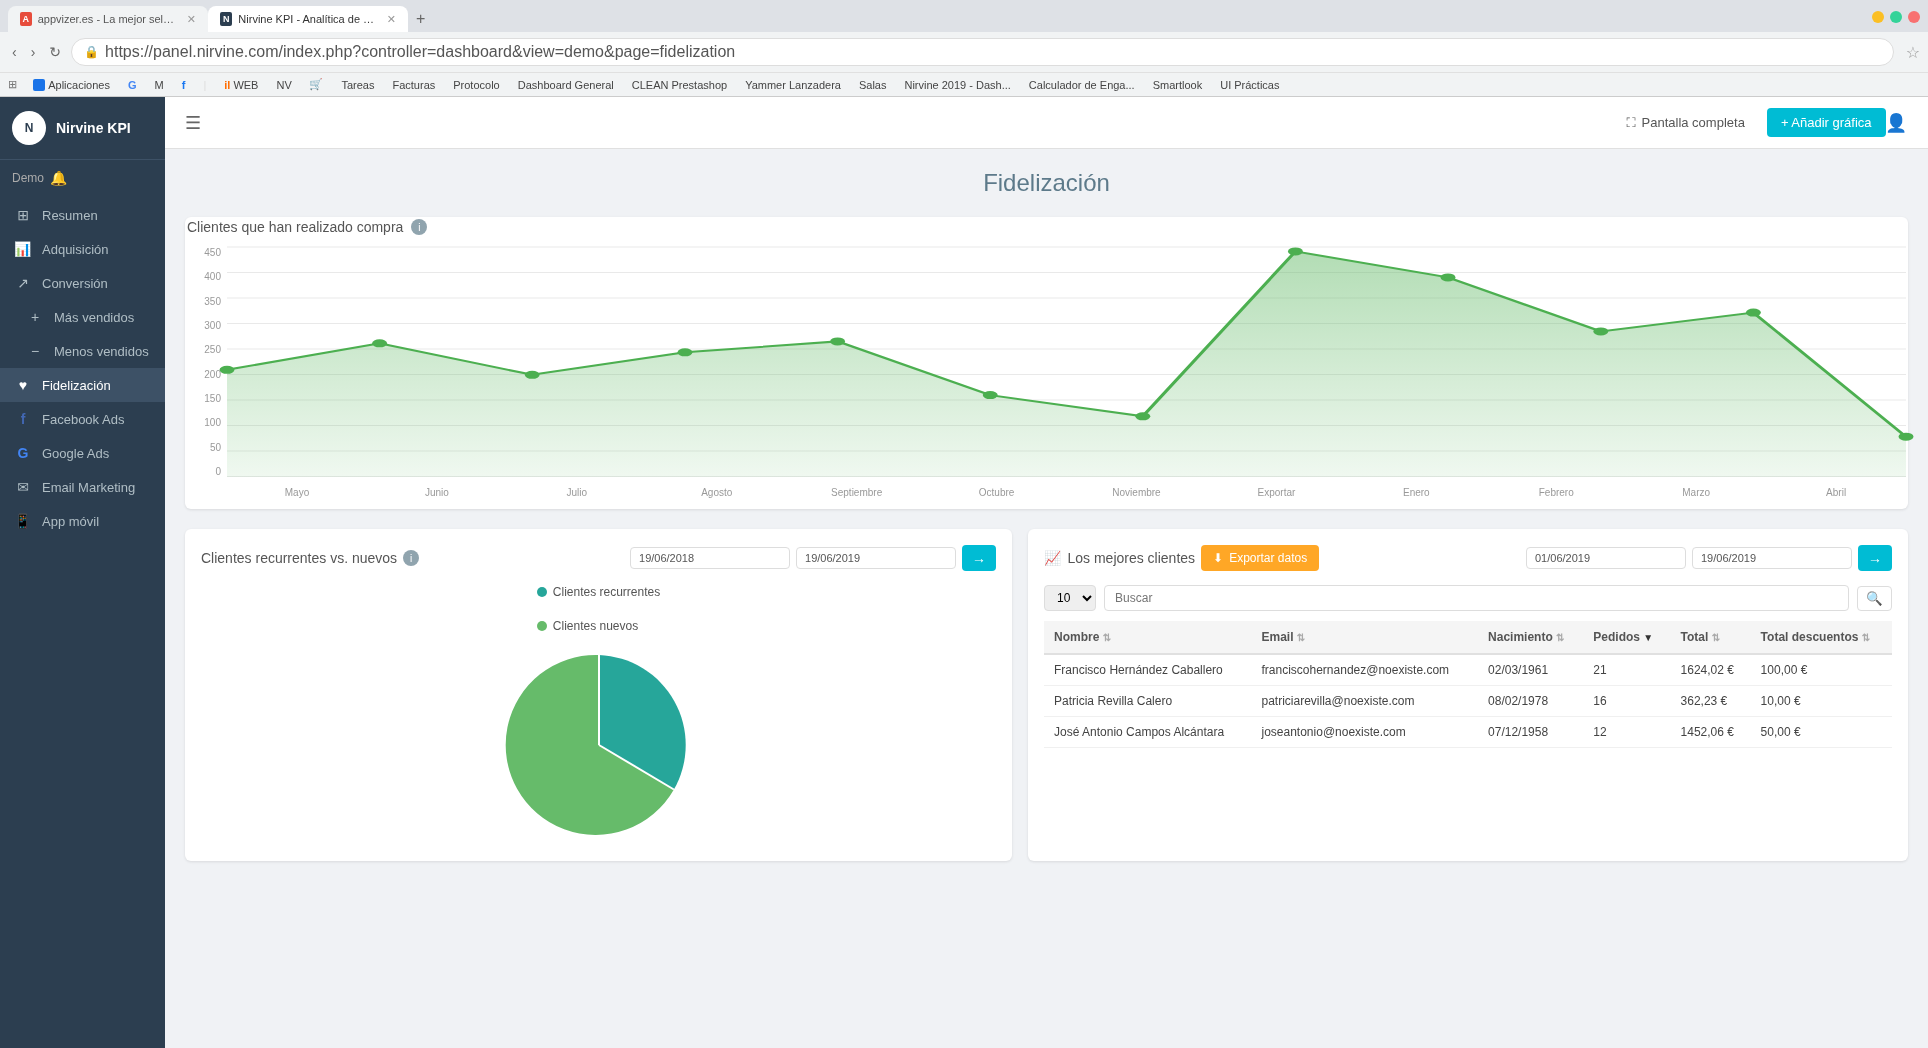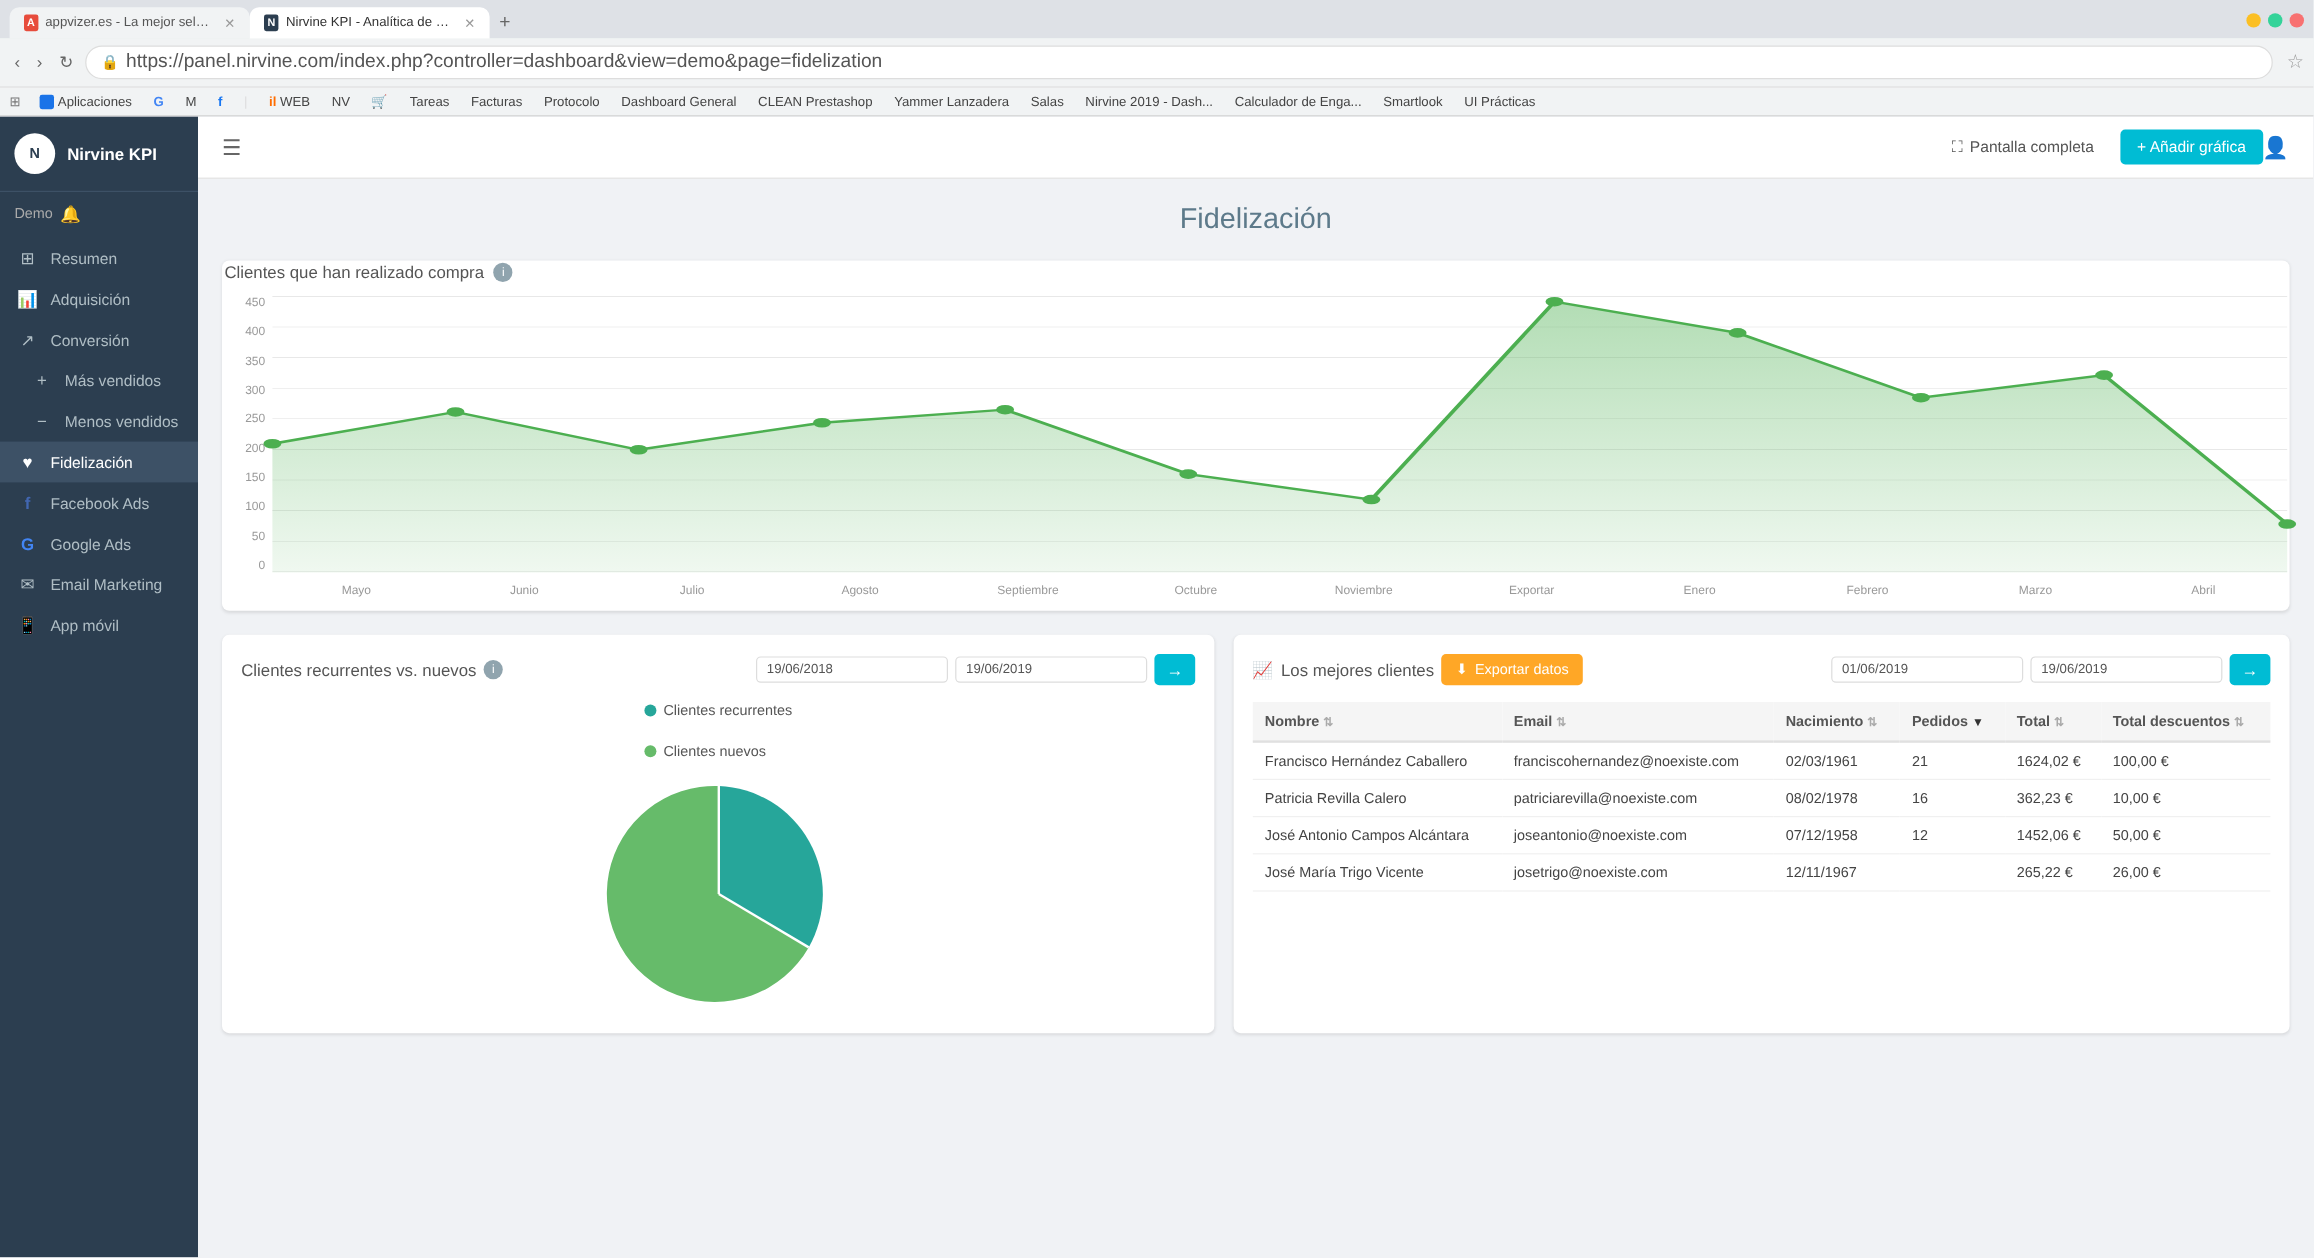--- a/index.html
+++ b/index.html
@@ -361,20 +361,29 @@
                 <span>⬇</span>
                 <span>Exportar datos</span>
               </button>
             </div>
             <div class="date-range">
               <input type="text" class="date-input" value="01/06/2019" style="">
               <input type="text" class="date-input" value="19/06/2019" style="">
               <button class="go-btn">→</button>
             </div>
           </div>
+          <div class="table-controls">
+            <select class="per-page-select">
+              <option>10</option>
+              <option>25</option>
+              <option>50</option>
+            </select>
+            <input type="text" class="table-search" placeholder="Buscar" style="">
+            <button class="search-btn">🔍</button>
+          </div>
           <table>
             <thead>
               <tr>
                 <th>
                   <span>Nombre</span>
                   <span class="sort-icon">⇅</span>
                 </th>
                 <th>
                   <span>Email</span>
                   <span class="sort-icon">⇅</span>
@@ -415,27 +424,19 @@
                 <td>10,00 €</td>
               </tr>
               <tr>
                 <td>José Antonio Campos Alcántara</td>
                 <td>joseantonio@noexiste.com</td>
                 <td>07/12/1958</td>
                 <td>12</td>
                 <td>1452,06 €</td>
                 <td>50,00 €</td>
               </tr>
-              <tr>
-                <td>José María Trigo Vicente</td>
-                <td>josetrigo@noexiste.com</td>
-                <td>12/11/1967</td>
-                <td></td>
-                <td>265,22 €</td>
-                <td>26,00 €</td>
-              </tr>
             </tbody>
           </table>
         </div>
       </div>
     </div>
   </div>
 </div>
 
 </body></html>

